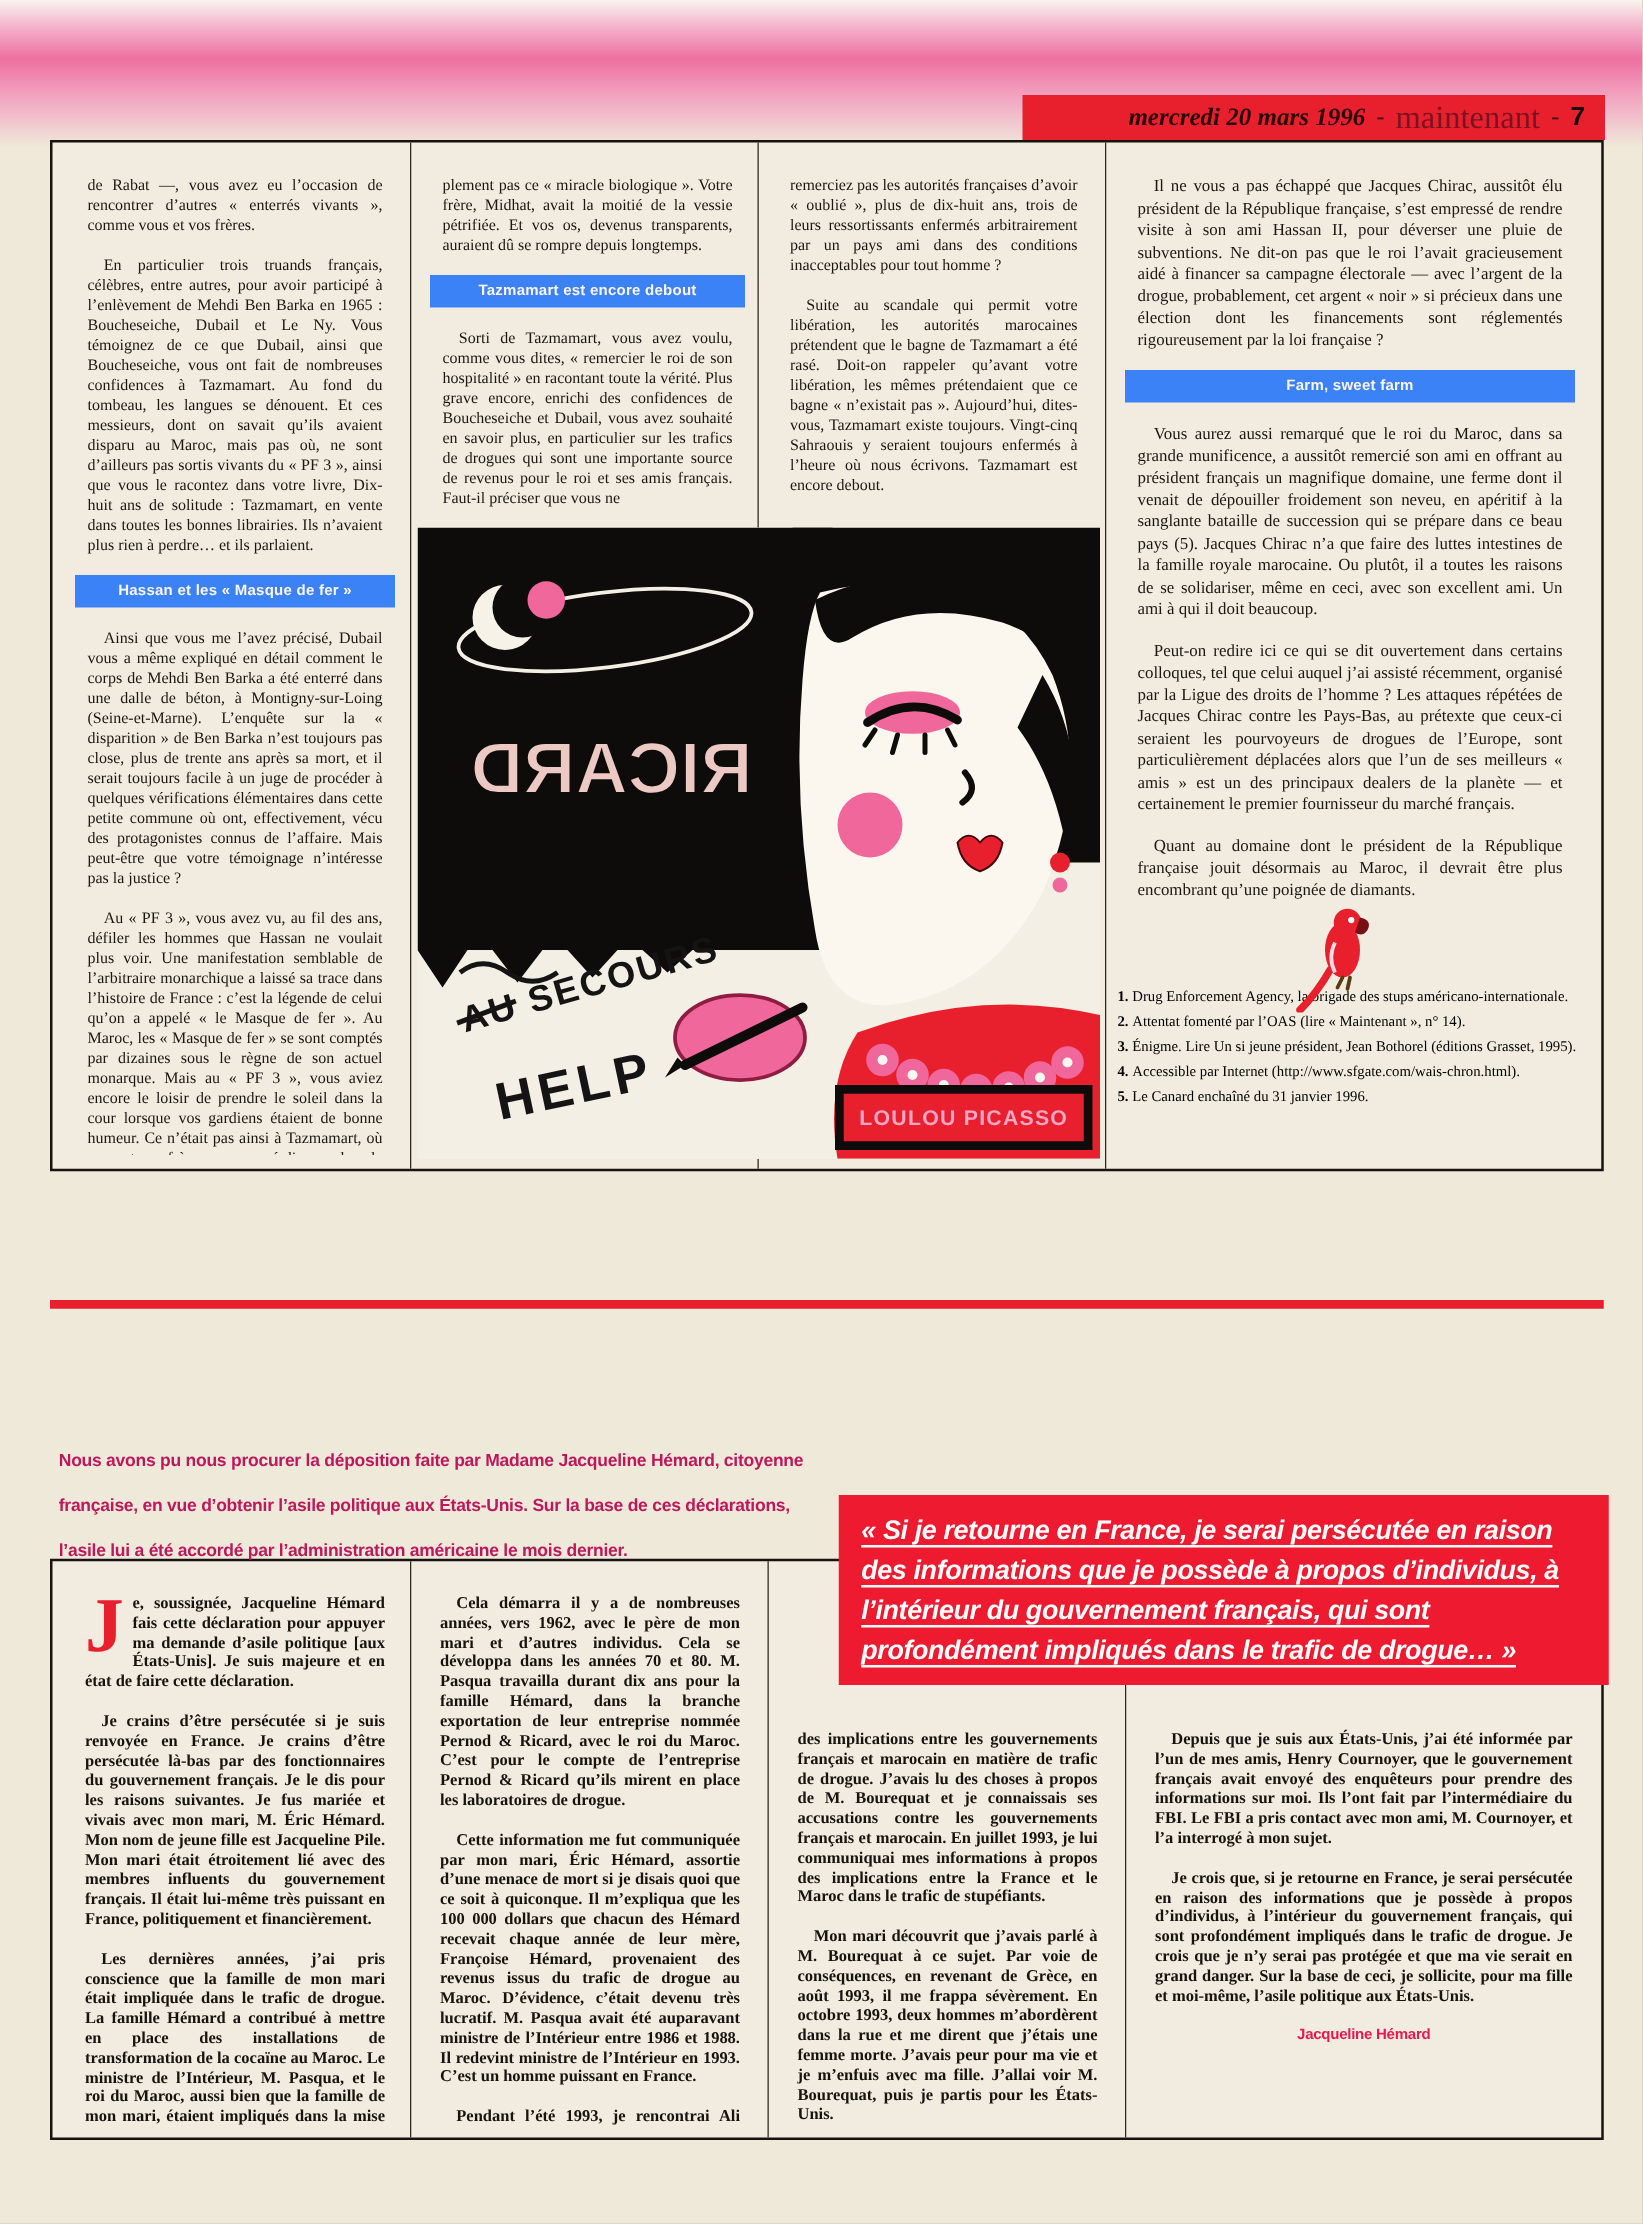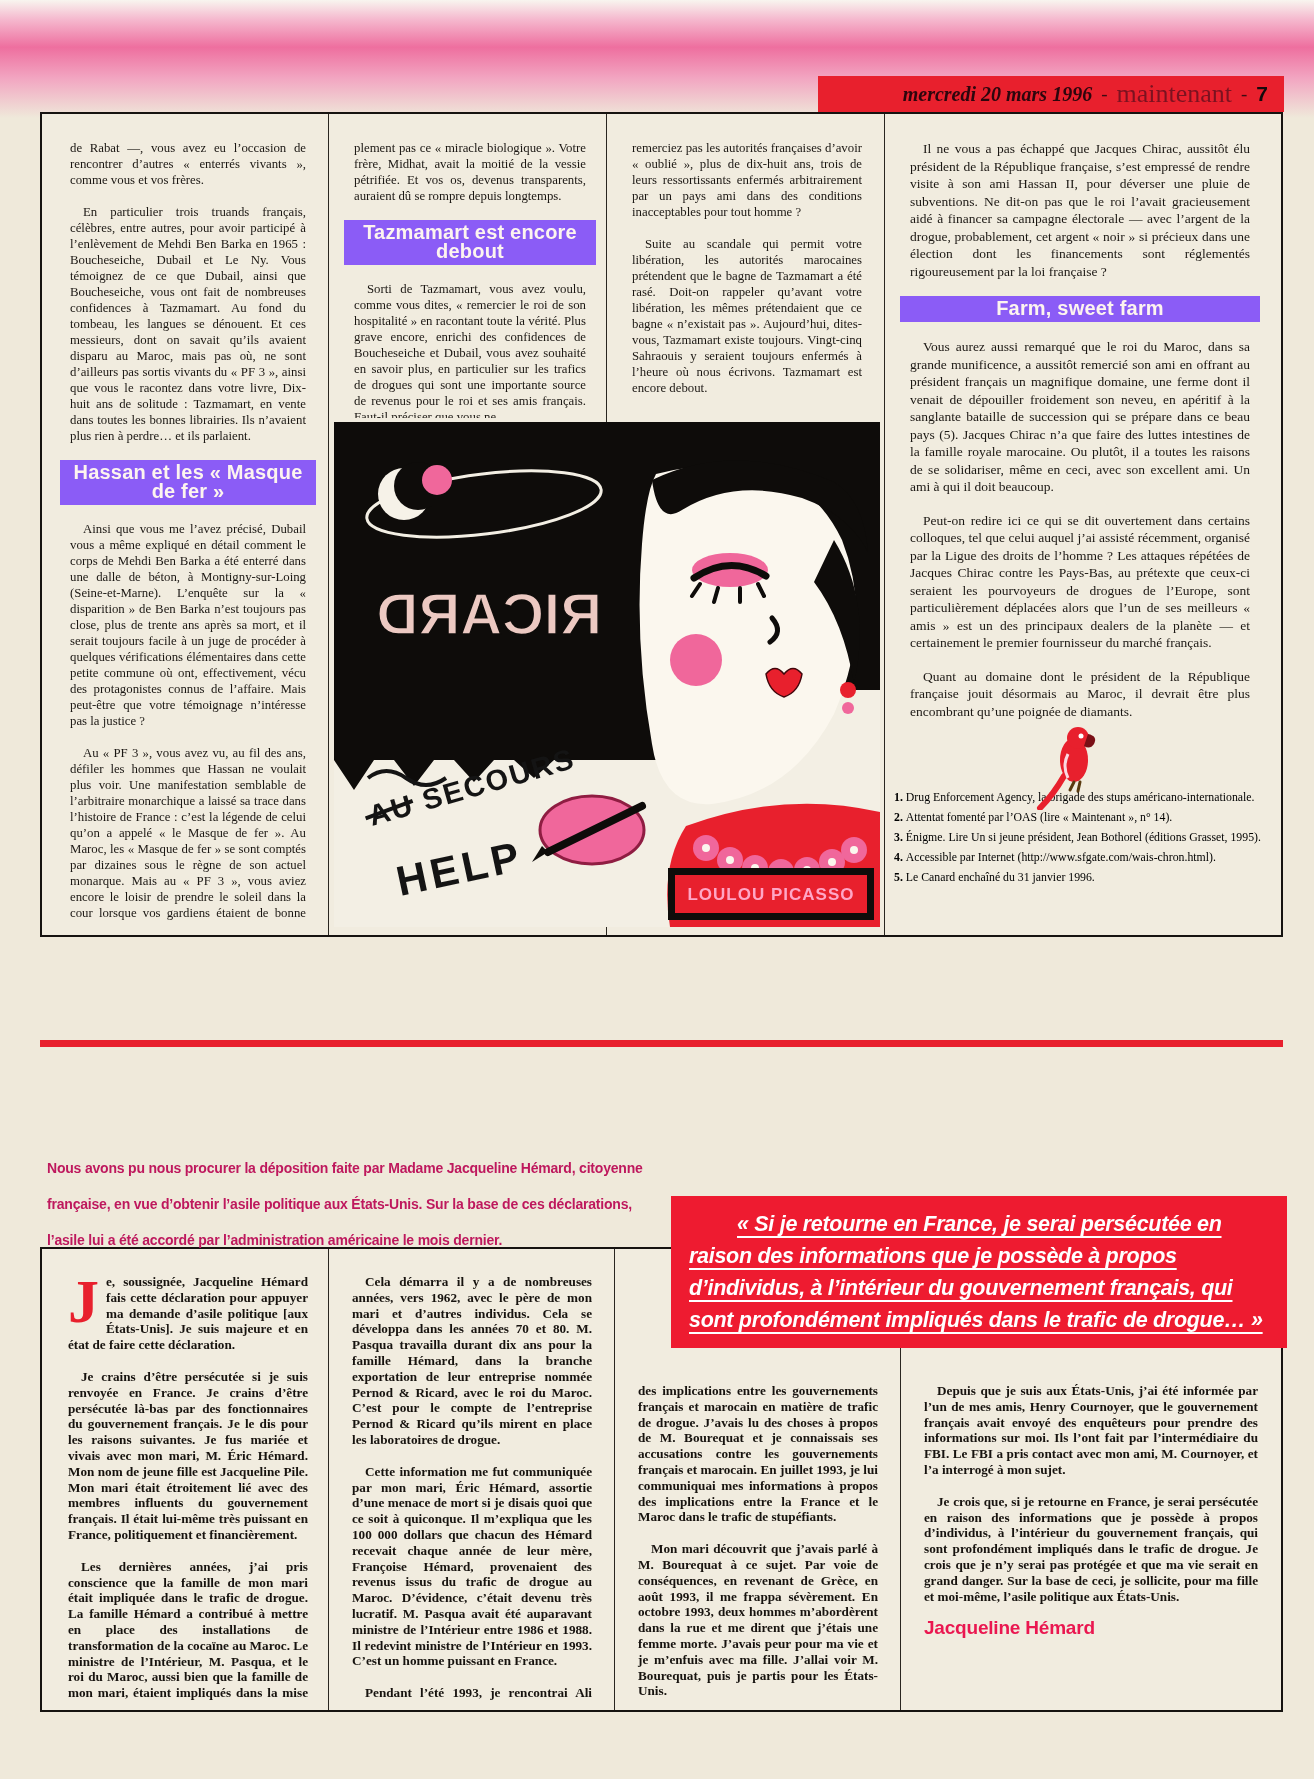--- a/index.html
+++ b/index.html
@@ -22,22 +22,22 @@
   .vrule{position:absolute;top:0;bottom:0;width:1px;background:#2a2620;}
   .tcol{position:absolute;top:10px;font-size:12.8px;line-height:16px;text-align:justify;
     color:#1b1713;overflow:hidden;}
   #tcol1{left:12px;width:268px;height:800px;}
   #tcol2{left:296px;width:264px;height:294px;}
   #tcol3{left:574px;width:262px;height:292px;}
   #tcol4{left:852px;width:372px;height:600px;font-size:13.5px;line-height:17.5px;}
   .blk{margin:16px;}
   .blk-p{text-indent:13px;}
   .blk-p0{text-indent:0;}
-  .blk-subhead{background:#8b5cf6;color:#fdf4ef;font-family:"Liberation Sans",sans-serif;
-    font-weight:bold;font-size:20px;line-height:19px;text-align:center;text-indent:0;
+  .blk-subhead{background:#3b82f6;color:#fdf4ef;font-family:"Liberation Sans",sans-serif;
+    font-weight:bold;font-size:12px;line-height:19px;text-align:center;text-indent:0;
     margin:7px 6px 7px 6px;padding:3px 4px 4px;letter-spacing:.2px;}
   .blk-note{font-size:11.8px;line-height:14px;text-indent:0;text-align:left;margin:0 0 6px 0;}
   .notes{position:absolute;left:852px;top:676px;width:394px;}
   .parrot{position:absolute;left:992px;top:610px;}
 
   
   .illus{position:absolute;left:292px;top:308px;width:546px;height:505px;background:#f3efe4;z-index:3;}
 
   
   .redrule{position:absolute;left:40px;top:1040px;width:1243px;height:7px;background:#e8202d;}
@@ -55,39 +55,39 @@
   .hl-doc{position:absolute;left:1082px;top:26px;font-family:"Liberation Sans",sans-serif;
     font-weight:400;font-size:44px;letter-spacing:1px;color:#17140f;transform:scaleX(.74);
     transform-origin:0 0;white-space:nowrap;}
 
   
   .introwrap{position:absolute;left:47px;top:1150px;width:1240px;z-index:4;}
   .pullquote{float:right;width:616px;margin-top:46px;margin-left:12px;background:#ee1b30;
     padding:12px 18px;box-sizing:border-box;position:relative;z-index:5;}
   .pq-text{color:#ffffff;font-family:"Liberation Sans",sans-serif;font-weight:bold;font-style:italic;
     font-size:21.5px;line-height:32px;letter-spacing:-.3px;
-    text-decoration:underline;text-underline-offset:5px;text-decoration-thickness:1.5px;margin-left:48px;}
+    text-decoration:underline;text-underline-offset:5px;text-decoration-thickness:1.5px;}
   .intro{color:#be185d;font-family:"Liberation Sans",sans-serif;font-weight:bold;
     font-size:14px;line-height:36px;letter-spacing:-.2px;margin:0;}
 
   
   .bottombox{position:absolute;left:40px;top:1247px;width:1243px;height:465px;border:2px solid #161310;
     background:#f1ecdf;box-sizing:border-box;z-index:2;}
   .bcol{position:absolute;top:9px;font-weight:bold;font-size:13.2px;line-height:15.8px;
     text-align:justify;color:#17130f;overflow:hidden;}
   #bcol1{left:10px;width:272px;height:445px;}
   #bcol2{left:294px;width:272px;height:445px;}
   #bcol3{left:580px;width:272px;top:118px;height:336px;}
   #bcol4{left:866px;width:366px;top:118px;height:336px;}
   .bottombox .vrule{top:0;bottom:0;}
   .dropcap{float:left;color:#e8202d;font-size:62px;line-height:48px;font-weight:bold;
     margin:3px 7px 0 0;}
   .blk-lead{text-indent:0;}
-  .blk-signature{text-align:left;color:#ea1750;font-family:"Liberation Sans",sans-serif;
-    font-size:19px;letter-spacing:-.2px;margin-top:2px;text-indent:0;}
+  .blk-signature{text-align:center;color:#ea1750;font-family:"Liberation Sans",sans-serif;
+    font-size:12px;letter-spacing:-.2px;margin-top:2px;text-indent:0;}
 </style>
 </head>
 <body>
 
 <div class="page">
 
   <div class="topband"></div>
 
   <div class="datebar">
     <span class="d-date">mercredi 20 mars 1996</span>

